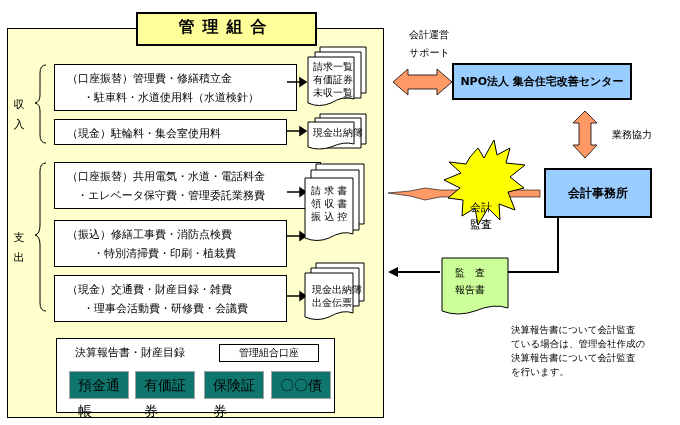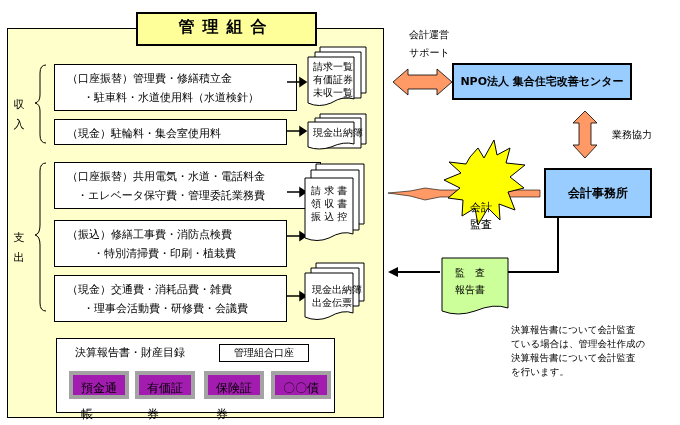--- a/index.html
+++ b/index.html
@@ -11,22 +11,22 @@
                font-weight:bold; font-size:16px; text-align:center; line-height:26px; letter-spacing:8px;margin-left:32px; }
   .item { background:#fff; border:1px solid #000; box-sizing:border-box; font-size:11px; }
   .item .l1 { position:absolute; left:12px; top:6px; white-space:nowrap; }
   .item .l2 { position:absolute; left:28px; top:25px; white-space:nowrap; }
   .side-label { font-size:11px; width:14px; line-height:20px; text-align:center; }
   .doc { font-size:10px; line-height:13px; }
   .small-text { font-size:10px; line-height:14px; }
   .rect-blue { background:#99ccff; border:2px solid #000; box-sizing:border-box; font-weight:bold; font-size:11px; text-align:center; }
   svg { position:absolute; left:0; top:0; }
   .bottom-box { left:56px; top:338px; width:279px; height:75px; background:#fff; border:1px solid #000; box-sizing:border-box; }
-  .account-box { left:162px; top:5px; width:90px; height:18px; border:1px solid #000; box-sizing:border-box; font-size:10px; text-align:center; line-height:16px; }
-  .card { width:60px; height:28px; border:4px solid #a3a3a3; box-sizing:border-box; font-size:12px; line-height:26px; padding-left:8px; background:#a21caf; }
+  .account-box { left:162px; top:5px; width:100px; height:18px; border:1px solid #000; box-sizing:border-box; font-size:10px; text-align:center; line-height:16px; }
+  .card { width:60px; height:28px; border:1px solid #a3a3a3; box-sizing:border-box; font-size:14px; line-height:26px; padding-left:8px; background:#0f766e; }
 </style>
 </head>
 <body>
 
 <div class="abs panel"></div>
 <div class="abs title-box">管理組合</div>
 
 <div class="abs side-label" style="left:12px; top:95px;">
   <div>収</div>
   <div>入</div>
@@ -46,21 +46,21 @@
 
 <div class="abs item" style="left:54px; top:162px; width:267px; height:47px;">
   <span class="l1">（口座振替）共用電気・水道・電話料金</span>
   <span class="l2" style="left:22px;">・エレベータ保守費・管理委託業務費</span>
 </div>
 <div class="abs item" style="left:54px; top:220px; width:233px; height:47px;">
   <span class="l1">（振込）修繕工事費・消防点検費</span>
   <span class="l2" style="left:38px;">・特別清掃費・印刷・植栽費</span>
 </div>
 <div class="abs item" style="left:54px; top:275px; width:233px; height:47px;">
-  <span class="l1">（現金）交通費・消耗品費・雑費</span>
+  <span class="l1">（現金）交通費・財産目録・雑費</span>
   <span class="l2">・理事会活動費・研修費・会議費</span>
 </div>
 
 <svg width="680" height="425">
 
   <path d="M46,65 q-6,0 -6,8 v22 q0,7 -5,8 q5,1 5,8 v24 q0,8 6,8" fill="none" stroke="#000" stroke-width="1"></path>
   <path d="M46,163 q-6,0 -6,8 v54 q0,9 -5,10 q5,1 5,10 v58 q0,8 6,8" fill="none" stroke="#000" stroke-width="1"></path>
 
   <g fill="#000" stroke="#000" stroke-width="1.5">
     <line x1="287" y1="82" x2="300" y2="82"></line>

